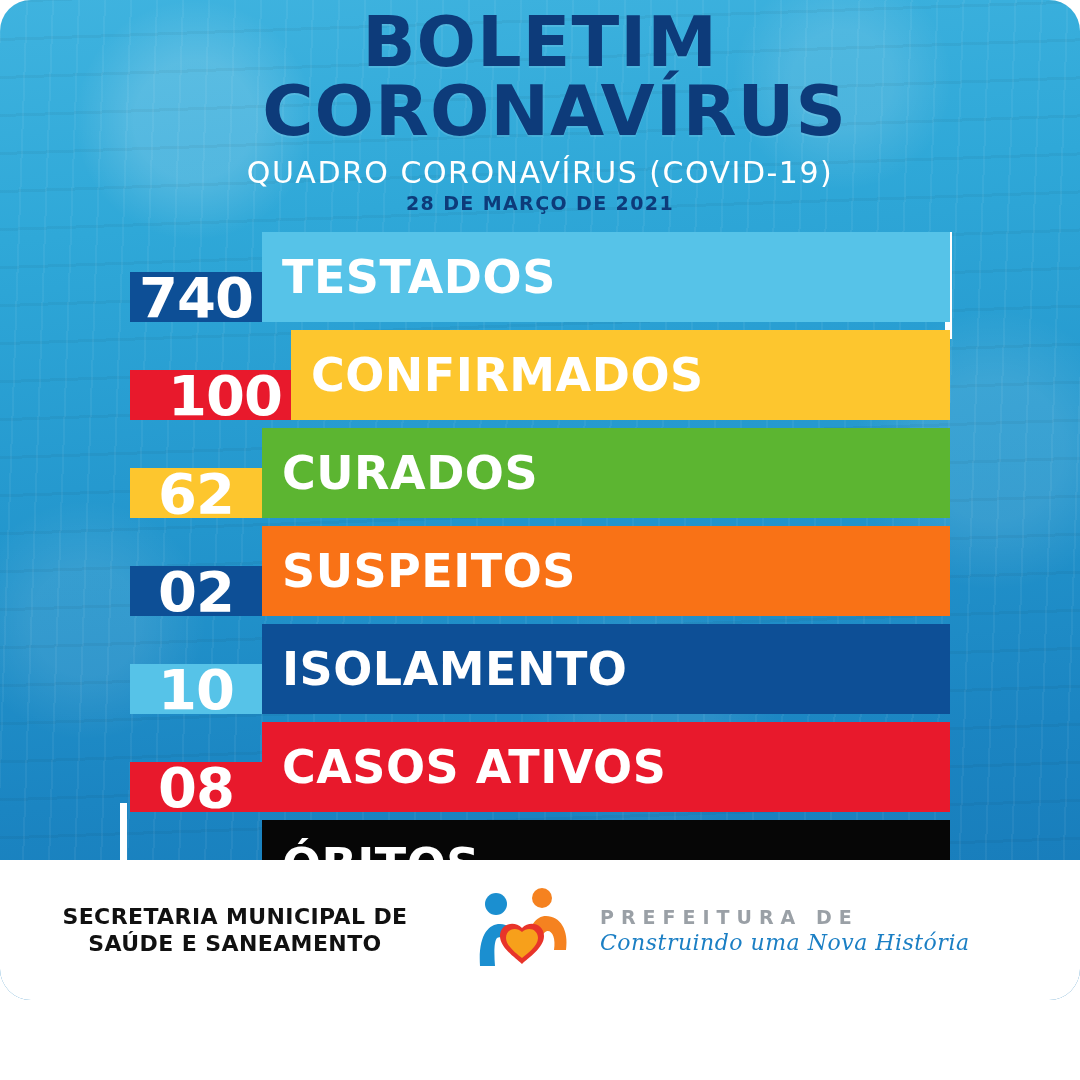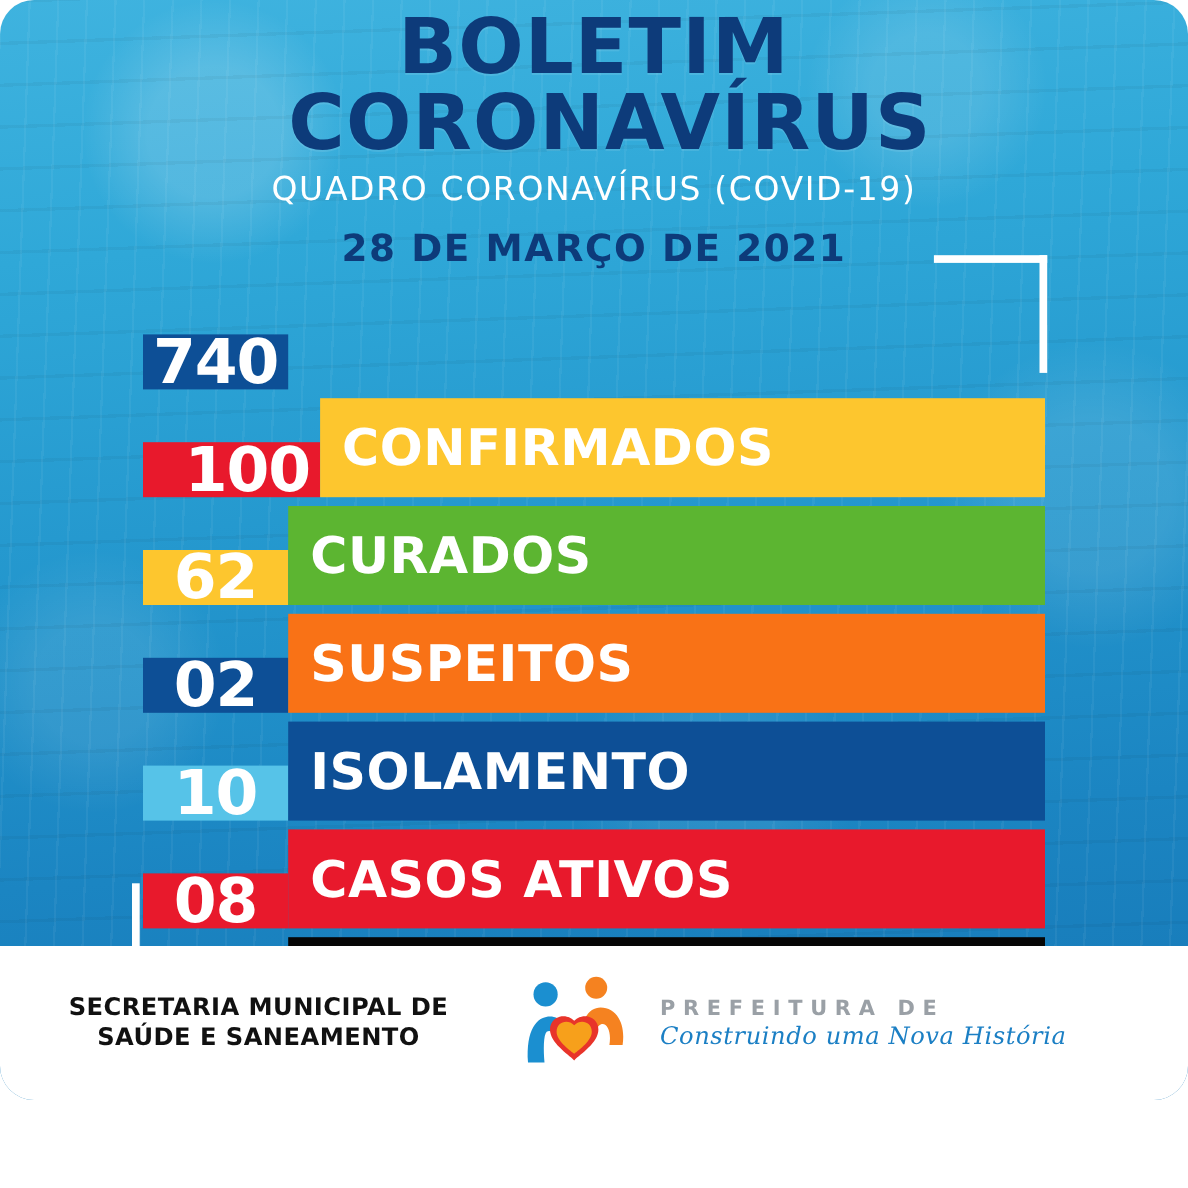--- a/index.html
+++ b/index.html
@@ -54,25 +54,25 @@
   .title .l2 { display: block; padding-left: 29px; }
   .subtitle {
     margin-top: 10px;
     color: #ffffff;
     font-family: "DejaVu Sans", sans-serif;
     font-weight: 400;
     font-size: 30px;
     letter-spacing: 1.5px;
   }
   .date {
-    margin-top: 16px;
+    margin-top: 2px;
     color: #0d3b7a;
     font-family: "DejaVu Sans", sans-serif;
     font-weight: 900;
-    font-size: 34px;
+    font-size: 19px;
     letter-spacing: 1.4px;
   }
 
   
   .bracket {
     position: absolute;
     border: 7px solid #ffffff;
     pointer-events: none;
   }
   .bracket.tr {
@@ -188,20 +188,21 @@
     <div class="subtitle">QUADRO CORONAVÍRUS (COVID-19)</div>
     <div class="date">28 DE MARÇO DE 2021</div>
   </div>
 
   <div class="bracket tr"></div>
   <div class="bracket bl"></div>
 
   <div class="rows">
     <div class="row">
       <div class="num" style="background: rgb(13, 79, 150); color: rgb(255, 255, 255);">740</div>
+      <div class="label" style="background: rgb(86, 195, 232); color: rgb(255, 255, 255);">TESTADOS</div>
     </div>
     <div class="row">
       <div class="num" style="background: rgb(232, 25, 44); color: rgb(255, 255, 255); padding-left: 29px;">100</div>
       <div class="label" style="background: rgb(253, 198, 46); color: rgb(255, 255, 255);">CONFIRMADOS</div>
     </div>
     <div class="row">
       <div class="num" style="background: rgb(253, 198, 46); color: rgb(255, 255, 255);">62</div>
       <div class="label" style="background: rgb(92, 181, 49); color: rgb(255, 255, 255);">CURADOS</div>
     </div>
     <div class="row">

